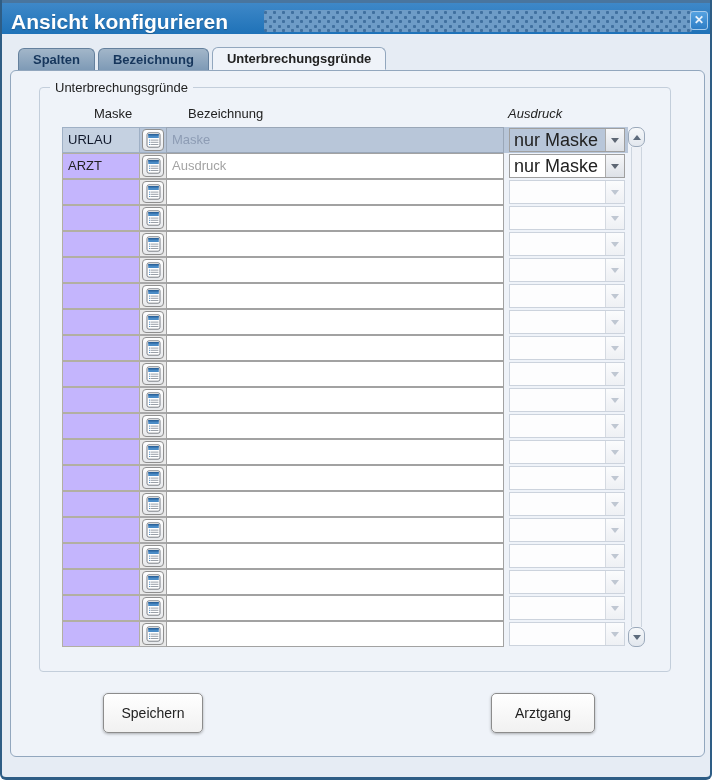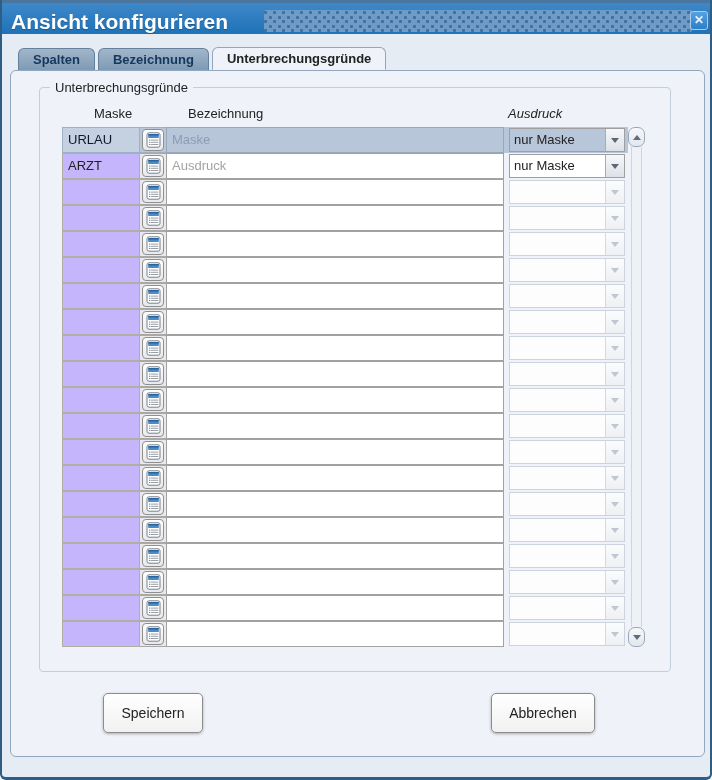--- a/index.html
+++ b/index.html
@@ -99,21 +99,21 @@
   }
   .cell-bez {
     width:338px; height:26px; border:1px solid #a2a2a2; background:#fff;
     font-size:13px; color:#a3a3a3; line-height:24px; padding-left:5px; overflow:hidden;
   }
   .cell-ddwrap { width:124px; height:26px; display:flex; align-items:center; padding-left:5px; }
   .dd {
     width:116px; height:24px; border:1px solid #9f9f9f; background:#fff;
     display:flex; cursor:pointer;
   }
-  .dd-text { flex:1; font-size:13px; color:#222; line-height:22px; padding-left:4px; overflow:hidden; }
+  .dd-text { flex:1; font-size:18px; color:#222; line-height:22px; padding-left:4px; overflow:hidden; }
   .dd-btn {
     width:19px; border-left:1px solid #ababab;
     background:linear-gradient(#f6f7f9,#dde1e7);
     position:relative;
   }
   .dd-btn::after {
     content:""; position:absolute; left:5px; top:9px;
     border-left:4px solid transparent; border-right:4px solid transparent;
     border-top:5px solid #5d6673;
   }
@@ -696,16 +696,16 @@
         </div>
 
       <div class="scrollbar">
         <div class="sb-btn sb-up"></div>
         <div class="sb-track"></div>
         <div class="sb-btn sb-down"></div>
       </div>
     </div>
 
     <div class="btn btn-save">Speichern</div>
-    <div class="btn btn-cancel">Abbrechen</div>
+    <div class="btn btn-cancel">Arztgang</div>
 
   </div>
 </div>
 
 </body></html>

